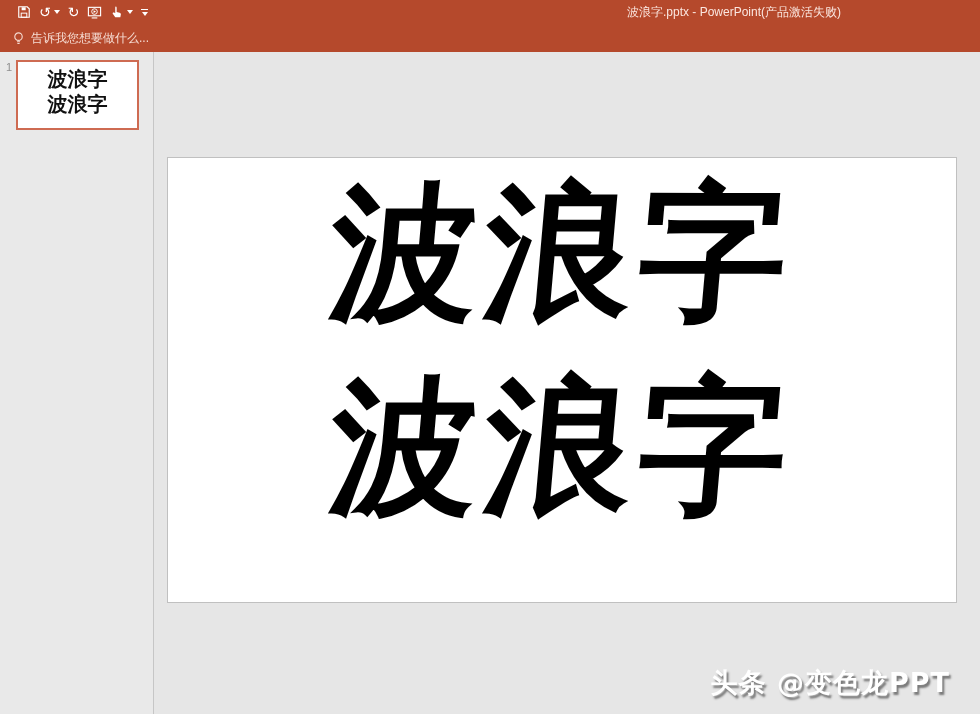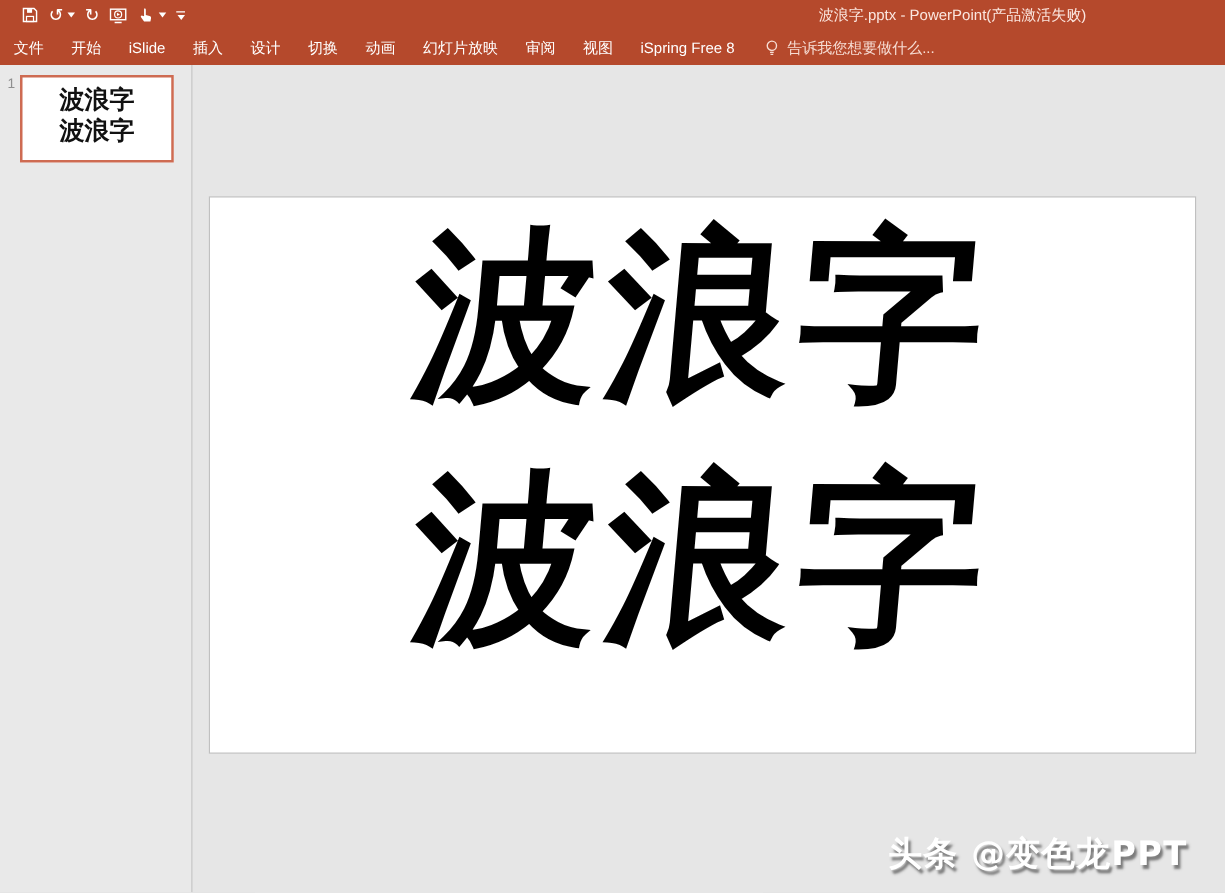--- a/index.html
+++ b/index.html
@@ -27,21 +27,21 @@
     width:0; height:0; margin-left:3px;
     border-left:3.5px solid transparent; border-right:3.5px solid transparent;
     border-top:4px solid #fff; display:inline-block;
   }
   .qat-sep-arrow {
     display:flex; flex-direction:column; align-items:center; gap:1.5px;
   }
   .qat-sep-arrow .bar { width:7px; height:1.5px; background:#fff; }
   .window-title {
     position:absolute; left:627px; top:0; height:24px; line-height:24px;
-    font-size:12px; color:#FBE6DF; white-space:nowrap;margin-left:28px;
+    font-size:12px; color:#FBE6DF; white-space:nowrap;
   }
 
   
   .tabbar {
     position:absolute; top:24px; left:0; width:980px; height:28px;
     background:#B5492C; display:flex; align-items:center;
   }
   .tabs { display:flex; align-items:center; height:28px; }
   .ribbon-tab {
     height:28px; padding:0 11px; background:transparent; border:none;
@@ -147,34 +147,20 @@
         <span class="qat-sep-arrow">
           <span class="bar"></span>
           <span class="dd-arrow" style="margin-left:0"></span>
         </span>
       </button>
     </div>
     <div class="window-title">波浪字.pptx - PowerPoint(产品激活失败)</div>
   </div>
 
   <div class="tabbar">
-    <div class="tabs">
-
-    <button class="ribbon-tab">文件</button>
-        <button class="ribbon-tab">开始</button>
-        <button class="ribbon-tab">iSlide</button>
-        <button class="ribbon-tab">插入</button>
-        <button class="ribbon-tab">设计</button>
-        <button class="ribbon-tab">切换</button>
-        <button class="ribbon-tab">动画</button>
-        <button class="ribbon-tab">幻灯片放映</button>
-        <button class="ribbon-tab">审阅</button>
-        <button class="ribbon-tab">视图</button>
-        <button class="ribbon-tab">iSpring Free 8</button>
-      </div>
     <div class="tellme">
       <span>
         <svg width="13" height="15" viewBox="0 0 14 16">
           <circle cx="7" cy="6" r="4" fill="none" stroke="#F6DCD3" stroke-width="1.2"></circle>
           <path d="M5.4 11.6 h3.2 M5.8 13.4 h2.4" stroke="#F6DCD3" stroke-width="1.1"></path>
         </svg>
       </span>
       <span>告诉我您想要做什么...</span>
     </div>
   </div>

